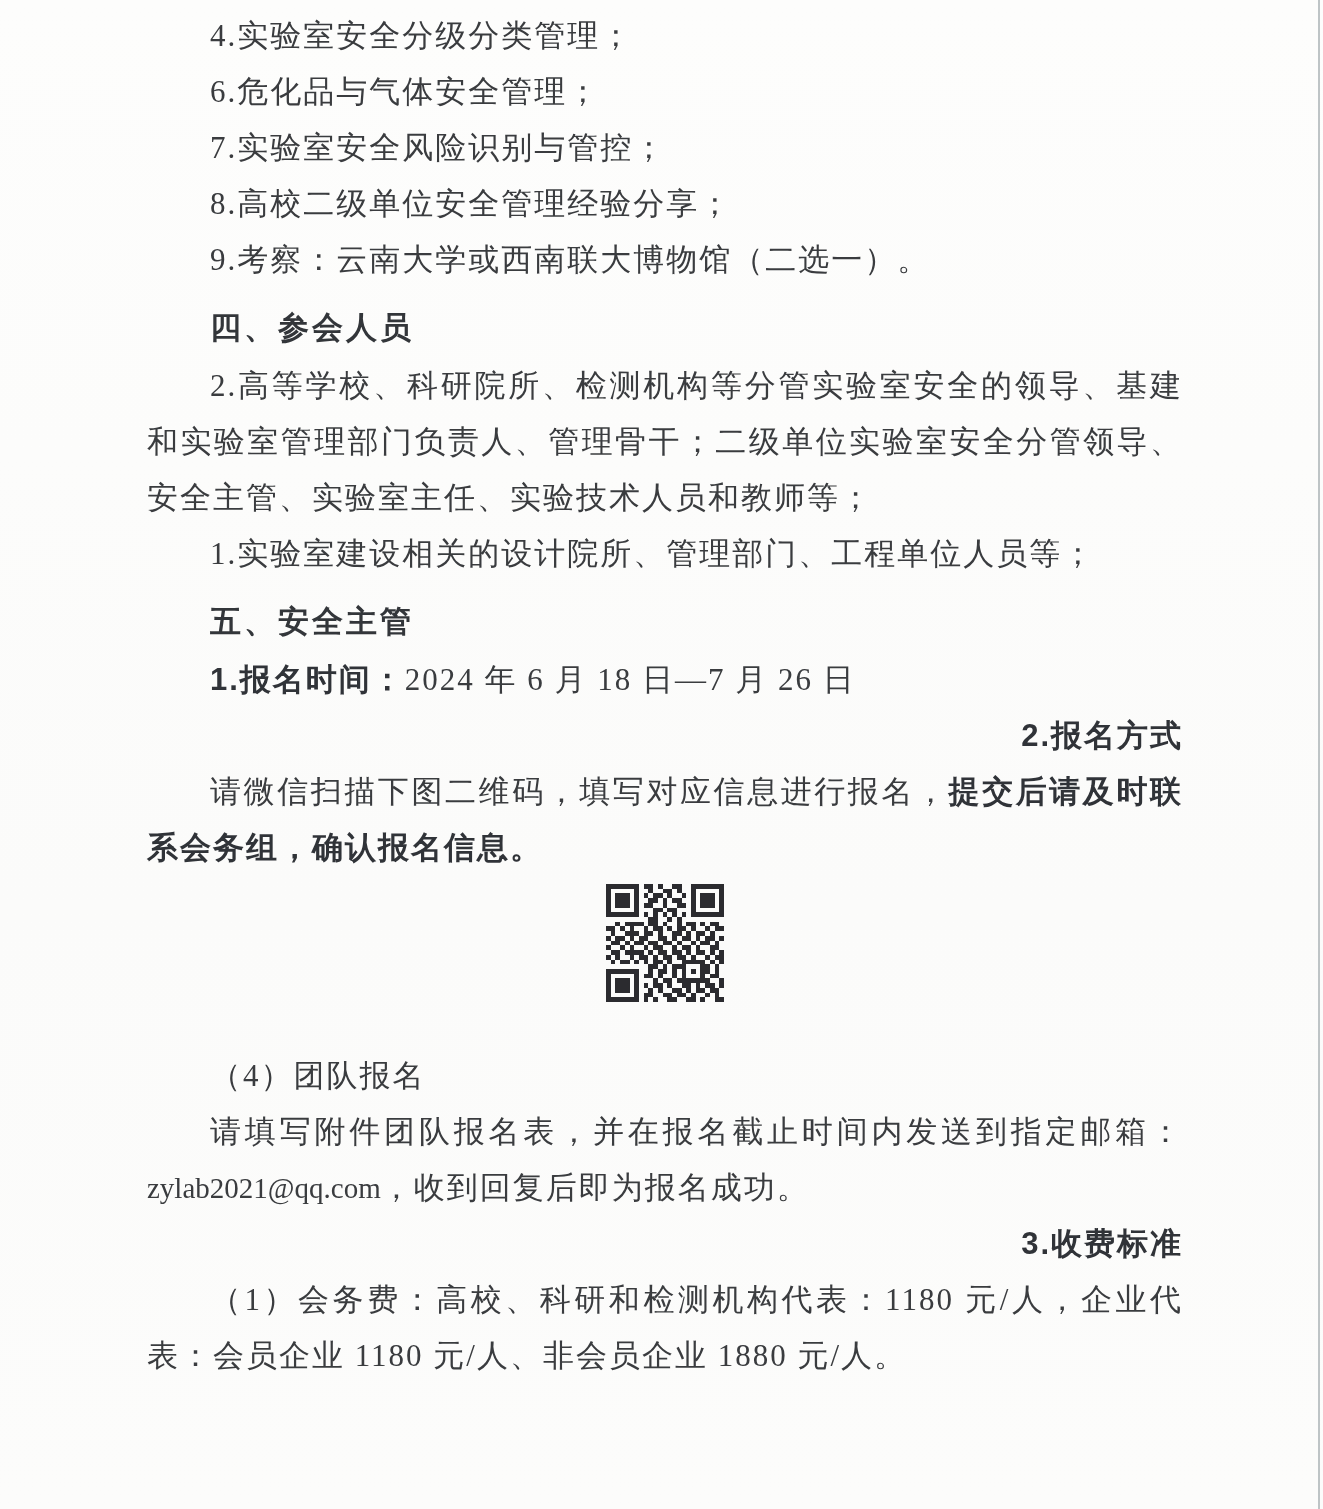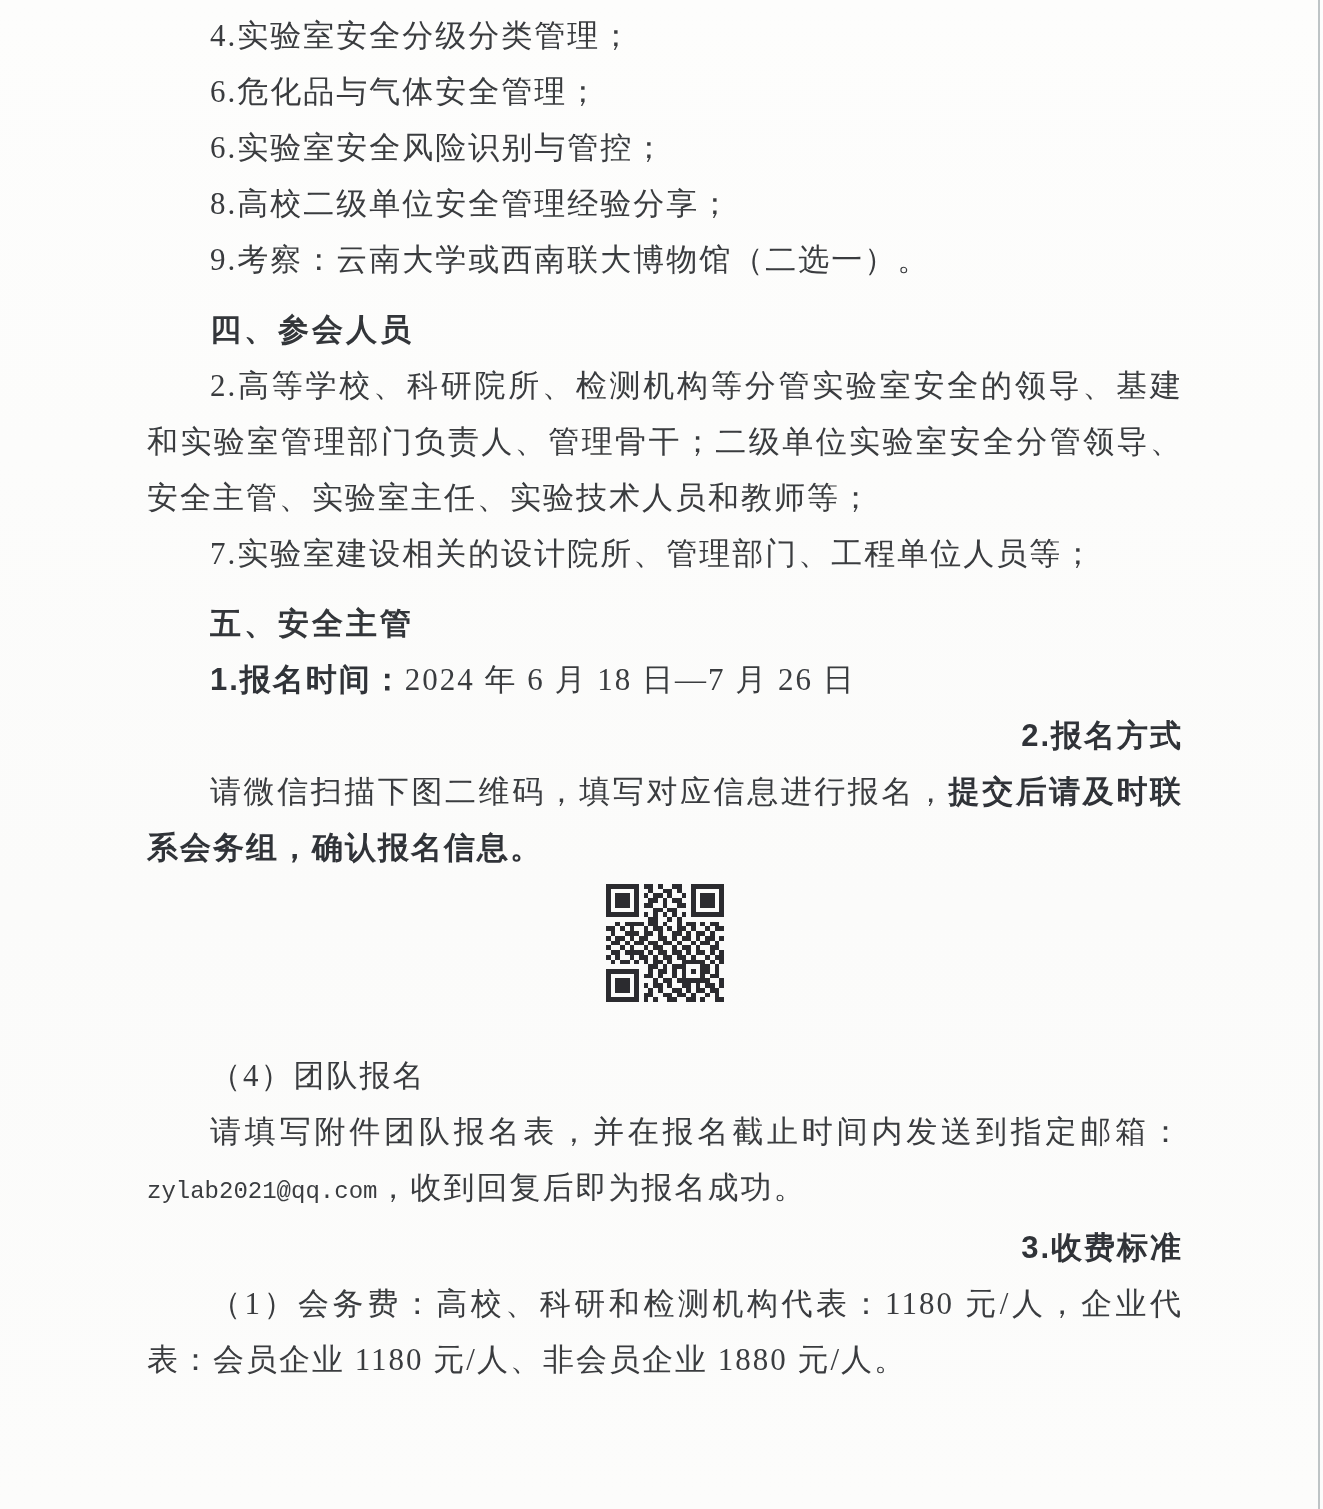--- a/index.html
+++ b/index.html
@@ -38,34 +38,34 @@
     margin: 0;
     text-indent: 63px;
   }
   .para {
     text-align: justify;
     text-justify: inter-character;
   }
   .heading {
     margin: 14px 0 0 0;
     text-indent: 63px;
-    font-family: Liberation Serif, serif;
+    font-family: Liberation Mono, monospace;
     font-weight: bold;
     color: #33363a;
     letter-spacing: 3px;
   }
   .bold-run {
     font-family: "Liberation Sans", "DejaVu Sans", sans-serif;
     font-weight: bold;
     color: #303338;
     text-align: right;
   }
   .mono-run {
-    font-family: Liberation Mono, monospace;
-    font-size: 24px;
+    font-family: Liberation Serif, serif;
+    font-size: 29px;
     letter-spacing: 0;
   }
   .qr-wrap {
     margin: 8px 0 28px 0;
     text-align: center;
   }
   .qr-box {
     display: inline-block;
     width: 118px;
     height: 118px;
@@ -77,27 +77,27 @@
   }
 </style>
 </head>
 <body>
 
 <div class="page">
   <div class="doc">
 
     <p class="line">4.实验室安全分级分类管理；</p>
     <p class="line">6.危化品与气体安全管理；</p>
-    <p class="line">6.实验室安全风险识别与管控；</p>
+    <p class="line">7.实验室安全风险识别与管控；</p>
     <p class="line">8.高校二级单位安全管理经验分享；</p>
     <p class="line">9.考察：云南大学或西南联大博物馆（二选一）。</p>
 
     <p class="heading">四、参会人员</p>
     <p class="para">2.高等学校、科研院所、检测机构等分管实验室安全的领导、基建和实验室管理部门负责人、管理骨干；二级单位实验室安全分管领导、安全主管、实验室主任、实验技术人员和教师等；</p>
-    <p class="para">7.实验室建设相关的设计院所、管理部门、工程单位人员等；</p>
+    <p class="para">1.实验室建设相关的设计院所、管理部门、工程单位人员等；</p>
 
     <p class="heading">五、安全主管</p>
 
     <p class="line"><span class="bold-run">1.报名时间：</span><span>2024 年 6 月 18 日—7 月 26 日</span></p>
 
     <p class="line bold-run">2.报名方式</p>
 
 
     <p class="para"><span>请微信扫描下图二维码，填写对应信息进行报名，</span><span class="bold-run">提交后请及时联系会务组，确认报名信息。</span></p>
 

